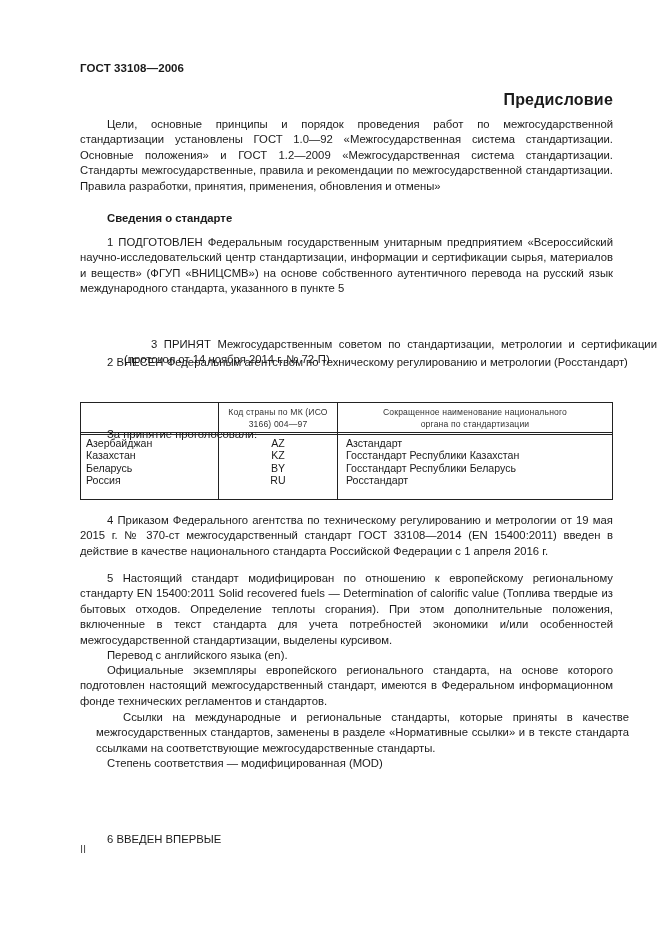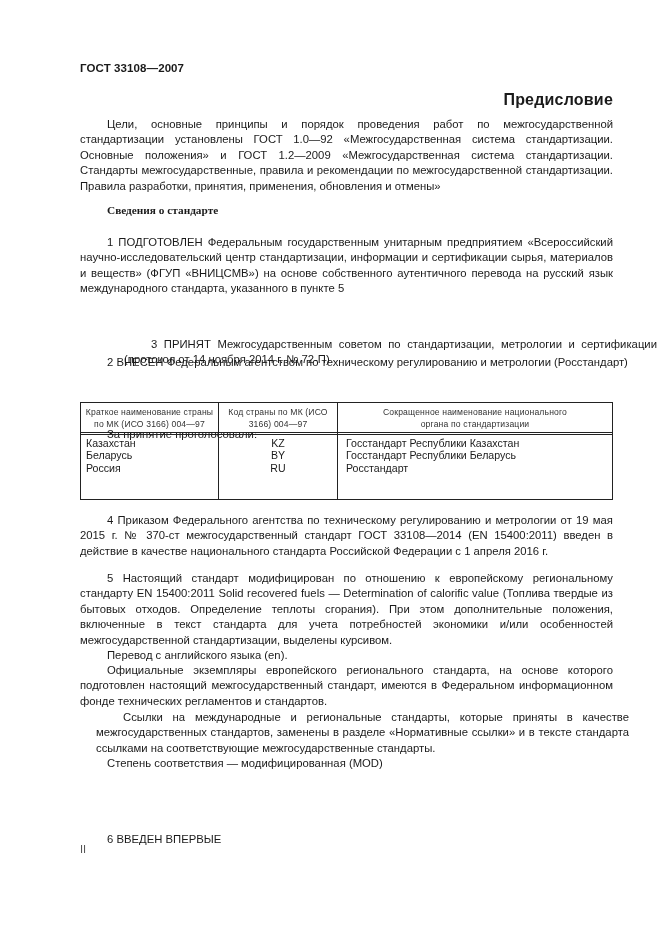--- a/index.html
+++ b/index.html
@@ -109,45 +109,49 @@
       position: absolute;
       left: 80px;
       top: 843px;
       font-size: 11px;
       color: #555;
     }
   </style>
 </head>
 <body>
 
-<div class="doc-header">ГОСТ 33108—2007</div>
+<div class="doc-header">ГОСТ 33108—2006</div>
 
 <div class="title">Предисловие</div>
 
 <div class="para" style="top:117px;">Цели, основные принципы и порядок проведения работ по межгосударственной стандартизации установлены ГОСТ 1.0—92 «Межгосударственная система стандартизации. Основные положения» и ГОСТ 1.2—2009 «Межгосударственная система стандартизации. Стандарты межгосударственные, правила и рекомендации по межгосударственной стандартизации. Правила разработки, принятия, применения, обновления и отмены»</div>
 
-<div class="section-head" style="top:204px;font-family:Liberation Serif, serif;">Сведения о стандарте</div>
+<div class="section-head" style="top:212px;">Сведения о стандарте</div>
 
 <div class="para" style="top:235px;">1 ПОДГОТОВЛЕН Федеральным государственным унитарным предприятием «Всероссийский научно-исследовательский центр стандартизации, информации и сертификации сырья, материалов и веществ» (ФГУП «ВНИЦСМВ») на основе собственного аутентичного перевода на русский язык международного стандарта, указанного в пункте 5</div>
 
 <div class="single" style="top:308px;">2 ВНЕСЕН Федеральным агентством по техническому регулированию и метрологии (Росстандарт)</div>
 
 <div class="para" style="top:337px;margin-left:44px;">3 ПРИНЯТ Межгосударственным советом по стандартизации, метрологии и сертификации (протокол от 14 ноября 2014 г. № 72-П)</div>
 
 <div class="single" style="top:380px;text-align:center;">За принятие проголосовали:</div>
 
 <div class="vote-table">
   <div class="vt-head">
-    <div class="vt-hcell" style="left:0;width:137px;">Краткое наименование страны по МК (ИСО 3166) 004—97</div>
     <div class="vt-hcell" style="left:138px;width:118px;">Код страны по МК (ИСО 3166) 004—97</div>
     <div class="vt-hcell" style="left:257px;width:274px;padding:0 40px;box-sizing:border-box;">Сокращенное наименование национального органа по стандартизации</div>
   </div>
   <div class="vt-col-div" style="left:137px;"></div>
   <div class="vt-col-div" style="left:256px;"></div>
   <div class="vt-body">
+    <div class="vt-row">
+      <span class="c1">Азербайджан</span>
+      <span class="c2">AZ</span>
+      <span class="c3">Азстандарт</span>
+    </div>
     <div class="vt-row">
       <span class="c1">Казахстан</span>
       <span class="c2">KZ</span>
       <span class="c3">Госстандарт Республики Казахстан</span>
     </div>
     <div class="vt-row">
       <span class="c1">Беларусь</span>
       <span class="c2">BY</span>
       <span class="c3">Госстандарт Республики Беларусь</span>
     </div>

